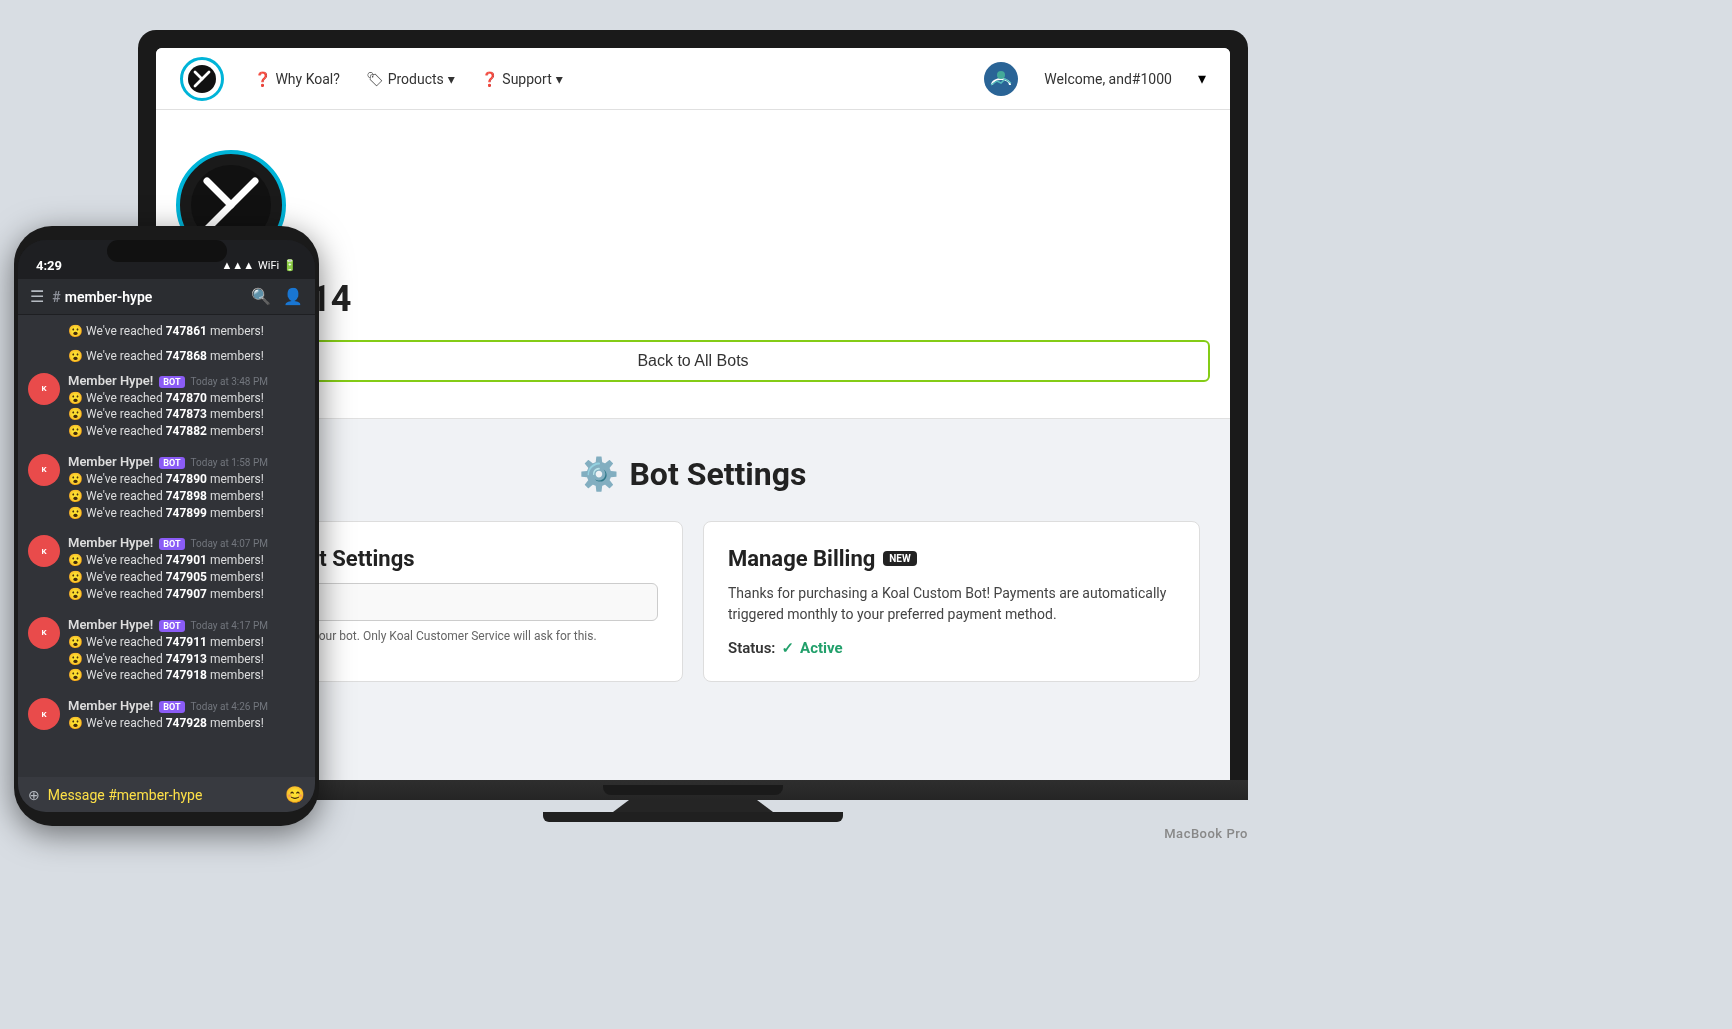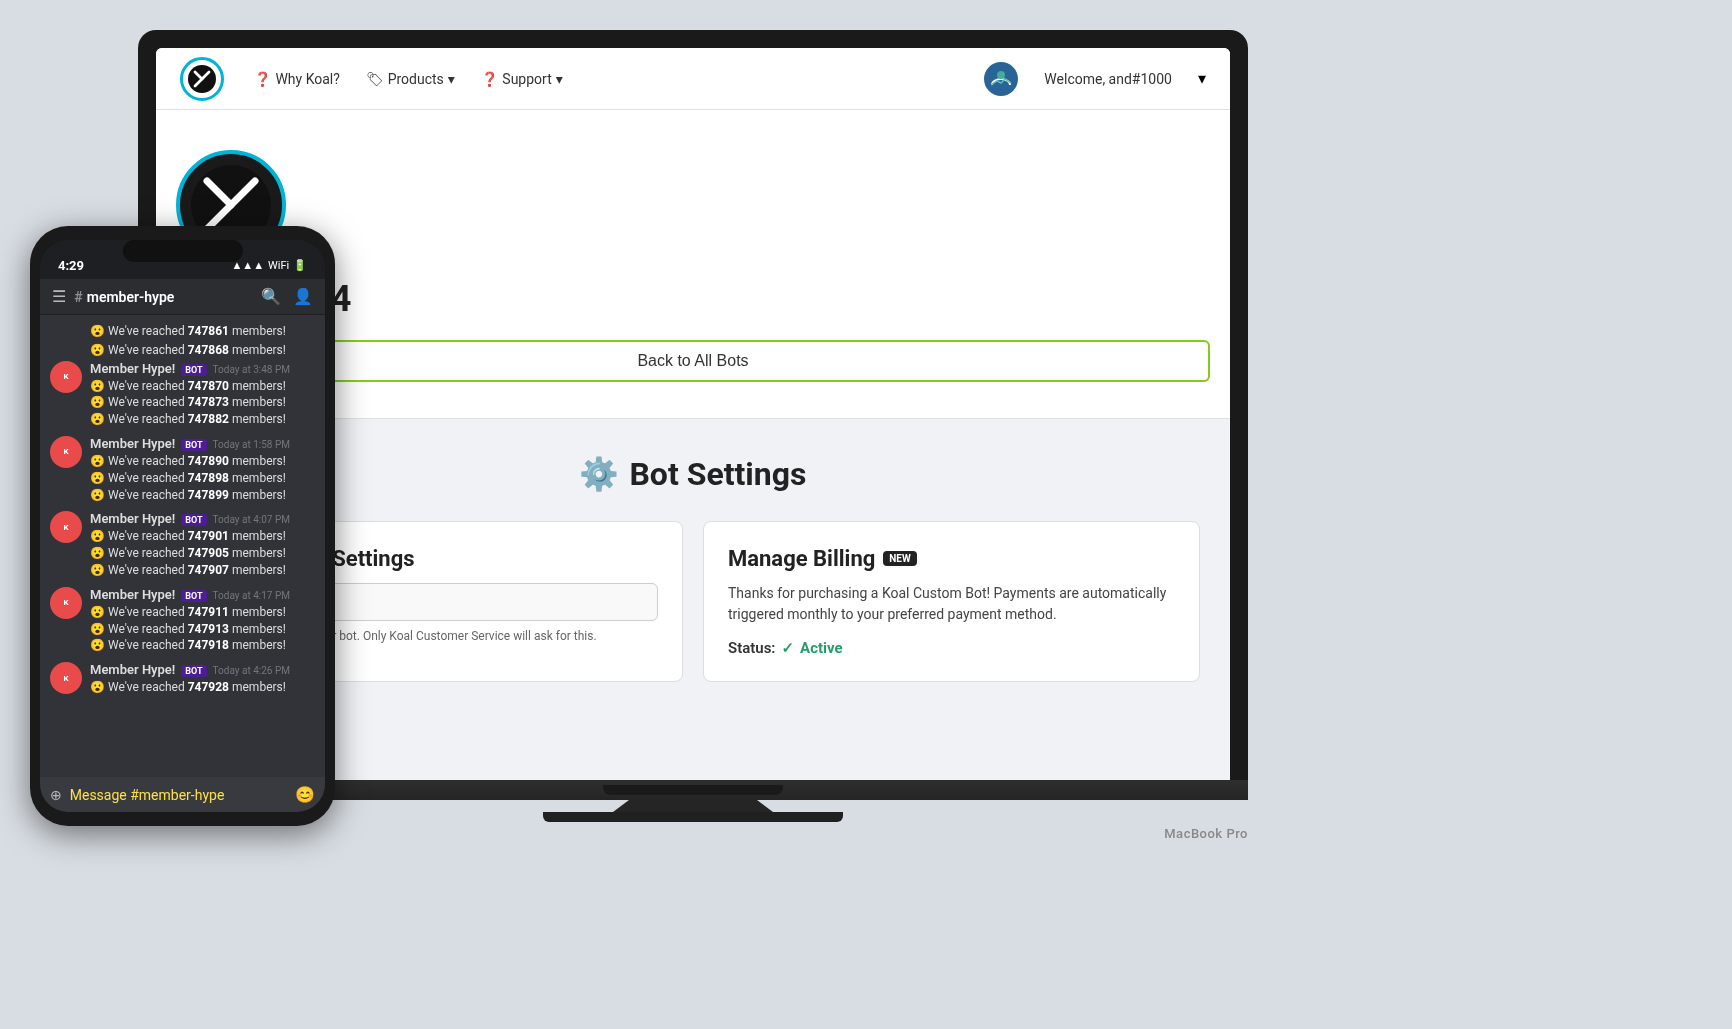--- a/index.html
+++ b/index.html
@@ -220,27 +220,27 @@
       margin-bottom: 8px;
     }
     .input-hint {
       font-size: 12px;
       color: #666;
     }
 
     
     .phone-wrapper {
       position: absolute;
-      left: 30px;
+      left: 14px;
       top: 226px;
       width: 305px;
       height: 600px;
       background: #1a1a1a;
       border-radius: 38px;
-      padding: 14px 10px;
+      padding: 14px 4px;
       box-shadow: 0 8px 32px rgba(0,0,0,0.5);
     }
     .phone-notch {
       position: absolute;
       top: 14px;
       left: 50%;
       transform: translateX(-50%);
       width: 120px;
       height: 22px;
       background: #111;
@@ -311,21 +311,21 @@
     }
     .discord-header-right span { color: #b5bac1; font-size: 16px; }
 
     
     .messages-area {
       flex: 1;
       overflow-y: auto;
       padding: 8px 10px;
       display: flex;
       flex-direction: column;
-      gap: 2px;
+      gap: 8px;
       background: #313338;
     }
     .msg-group {
       display: flex;
       gap: 8px;
       margin-bottom: 6px;
     }
     .msg-avatar {
       width: 32px;
       height: 32px;
@@ -346,21 +346,21 @@
       align-items: baseline;
       gap: 6px;
       margin-bottom: 2px;
     }
     .msg-username {
       font-size: 13px;
       font-weight: 600;
       color: #ddd;
     }
     .msg-bot-badge {
-      background: #4c1d95;
+      background: #8b5cf6;
       color: #fff;
       font-size: 9px;
       padding: 1px 4px;
       border-radius: 3px;
       font-weight: 700;
     }
     .msg-time {
       font-size: 10px;
       color: #72767d;
     }

